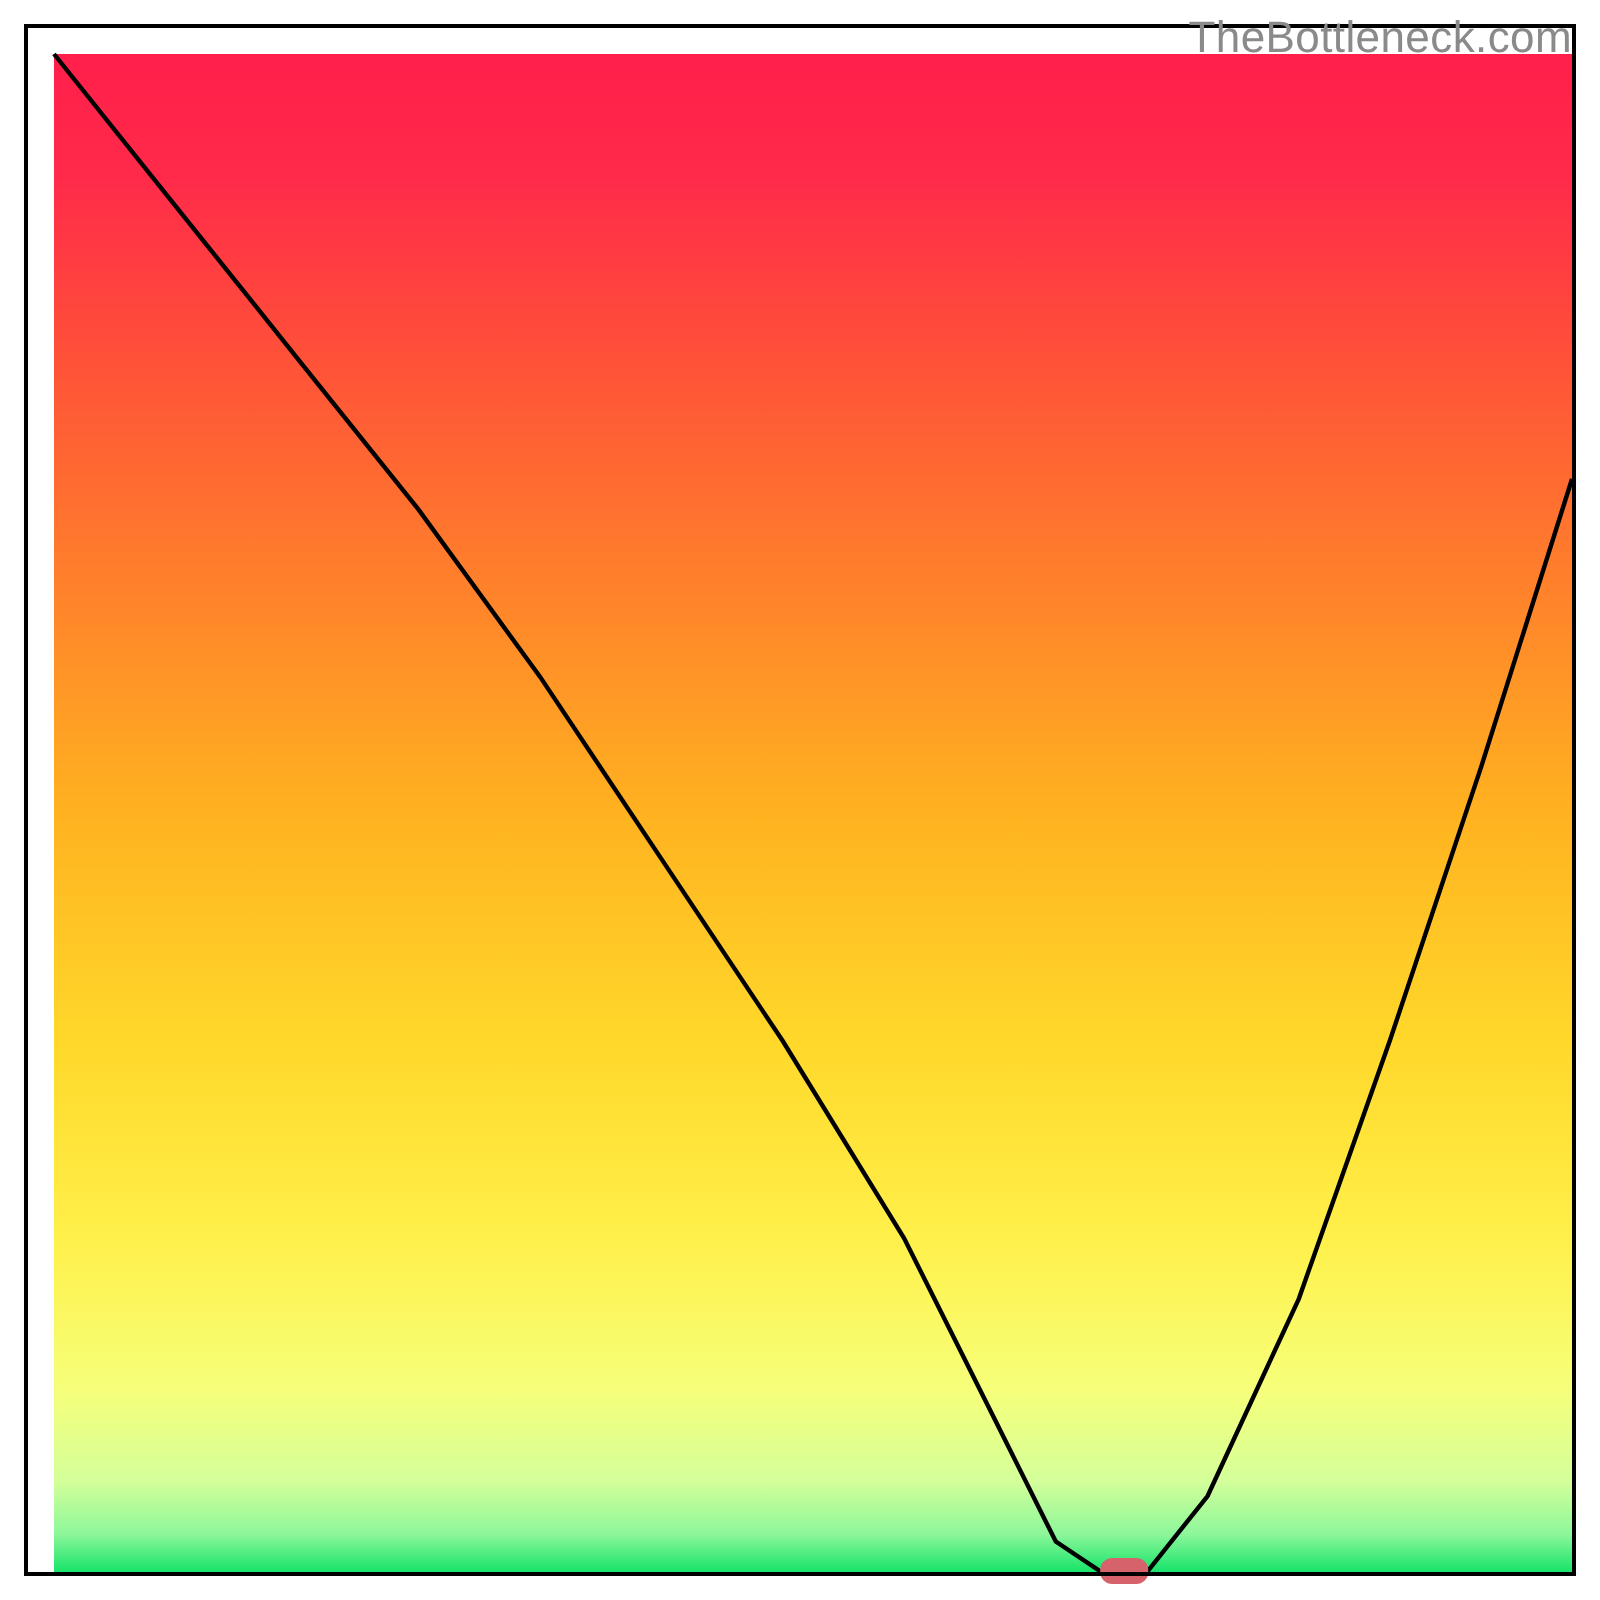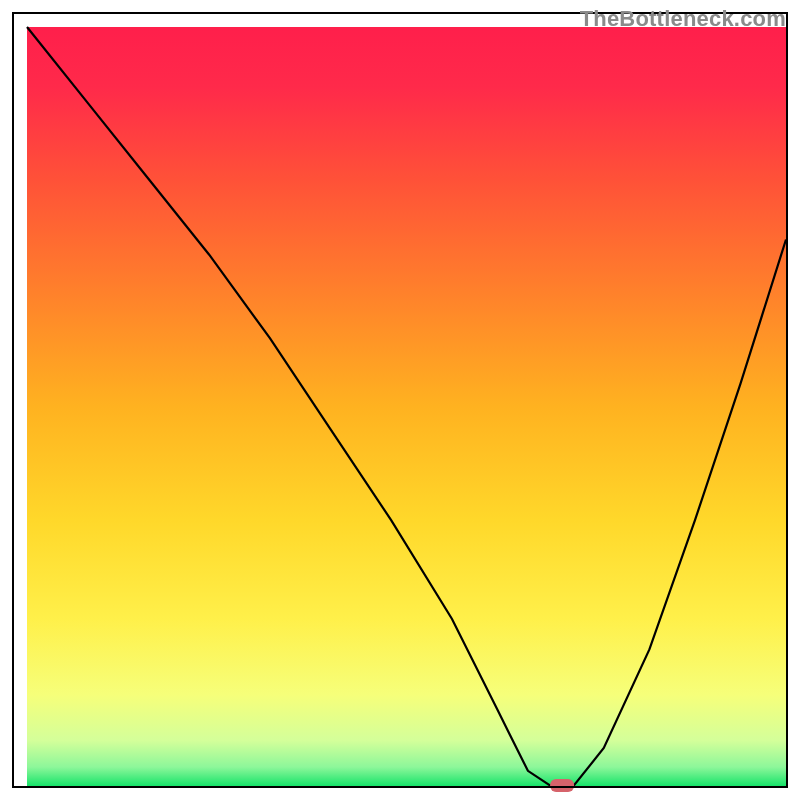--- a/index.html
+++ b/index.html
@@ -14,21 +14,21 @@
     position: relative;
     width: 800px;
     height: 800px;
   }
   .watermark {
     position: absolute;
     top: 6px;
     right: 14px;
     font-size: 22px;
     color: #8a8a8a;
-    font-weight: 700;
+    font-weight: 400;
     letter-spacing: 0.2px;
     z-index: 10;
   }
   svg.chart {
     position: absolute;
     top: 0;
     left: 0;
   }
 </style>
 </head>

